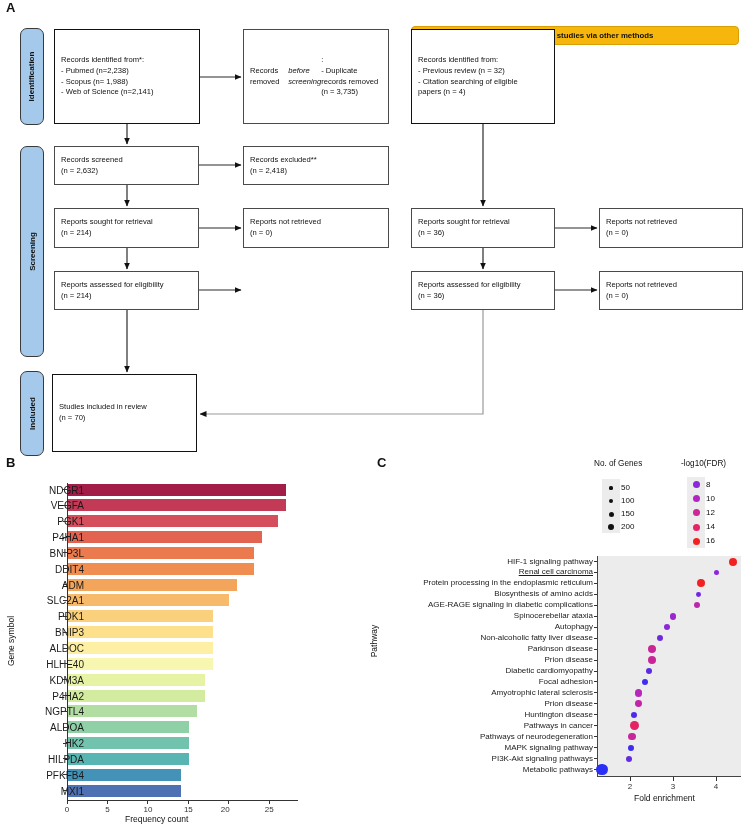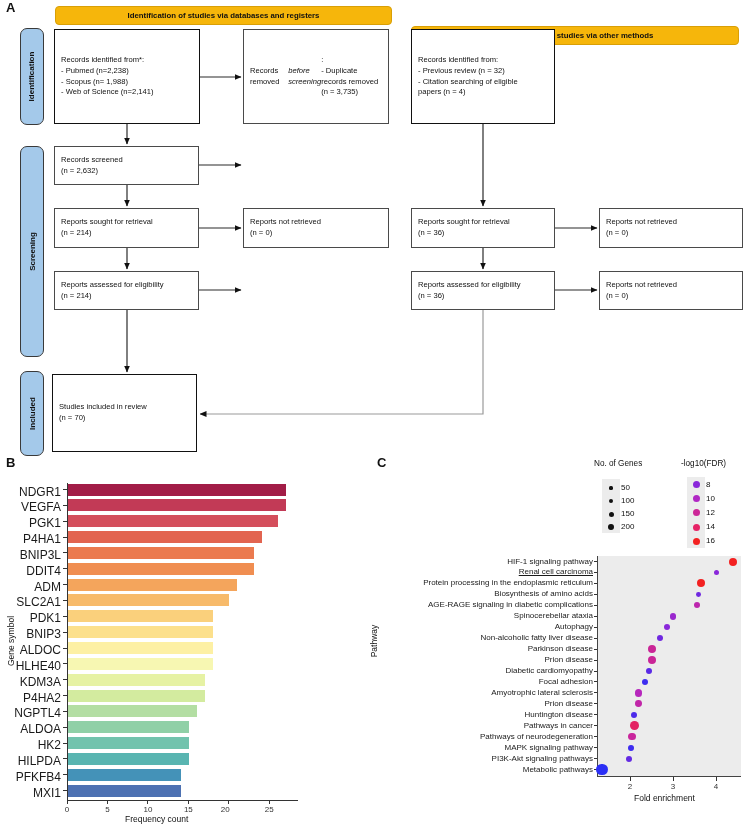--- a/index.html
+++ b/index.html
@@ -11,40 +11,39 @@
   .stage{position:absolute;width:22px;background:#A4C9EA;border:1.3px solid #3a3a3a;border-radius:7px;
          display:flex;align-items:center;justify-content:center;}
   .stage span{transform:rotate(-90deg);white-space:nowrap;font-size:8px;font-weight:bold;color:#111;}
   .abox{position:absolute;background:#fff;border:1.3px solid #4a4a4a;font-size:7.6px;line-height:10.8px;
         white-space:pre-line;padding:3px 6px;box-sizing:border-box;}
   .abox.thick{border:1.8px solid #111;}
   .abox.vcenter{display:flex;align-items:center;}
   .arrows{position:absolute;left:0;top:0;pointer-events:none;}
   .axisline{position:absolute;background:#333;}
   .bar{position:absolute;height:12px;}
-  .ylab{position:absolute;font-size:12px;color:#1a1a1a;text-align:right;white-space:nowrap;}
+  .ylab{position:absolute;font-size:10px;color:#1a1a1a;text-align:right;white-space:nowrap;margin-left:23px;}
   .tick{position:absolute;background:#333;}
   .ticklab{position:absolute;font-size:8px;color:#333;white-space:nowrap;}
   .axtitle{position:absolute;font-size:8.5px;color:#111;white-space:nowrap;}
   .rot{transform:rotate(-90deg);transform-origin:center;}
   .dotbg{position:absolute;background:#ECECEC;border-left:1px solid #444;border-bottom:1px solid #444;box-sizing:border-box;}
   .dot{position:absolute;border-radius:50%;}
   .pwlab{position:absolute;font-size:8px;color:#1a1a1a;text-align:right;white-space:nowrap;}
   .leghead{position:absolute;font-size:8.2px;color:#111;white-space:nowrap;}
   .legstrip{position:absolute;background:#ECECEC;}
   .leglab{position:absolute;font-size:8px;color:#111;white-space:nowrap;}
 </style>
 </head>
 <body>
 
 <div class="fig">
 
   <div class="plabel" style="left:6px;top:0px;">A</div>
 
-  <div class="banner" style="left:55px;top:6px;width:335px;">Identification of studies via databases and registers</div>
   <div class="banner" style="left:411px;top:6px;width:326px;margin-top:20px;">Identification of studies via other methods</div>
 
   <div class="stage" style="left:20px;top:28px;height:95px;">
       <span>Identification</span>
     </div>
   <div class="stage" style="left:20px;top:146px;height:209px;">
       <span>Screening</span>
     </div>
   <div class="stage" style="left:20px;top:371px;height:83px;">
       <span>Included</span>
@@ -58,20 +57,22 @@
 screening</i>:
 - Duplicate records removed
 (n = 3,735)</div>
   <div class="abox thick vcenter" style="left:411px;top:29px;width:144px;height:95px;">Records identified from:
 - Previous review (n = 32)
 - Citation searching of eligible
 papers (n = 4)</div>
 
   <div class="abox vcenter" style="left:54px;top:146px;width:145px;height:39px;">Records screened
 (n = 2,632)</div>
+  <div class="abox vcenter" style="left:243px;top:146px;width:146px;height:39px;">Records excluded**
+(n = 2,418)</div>
 
   <div class="abox vcenter" style="left:54px;top:208px;width:145px;height:40px;">Reports sought for retrieval
 (n = 214)</div>
   <div class="abox vcenter" style="left:243px;top:208px;width:146px;height:40px;">Reports not retrieved
 (n = 0)</div>
   <div class="abox vcenter" style="left:411px;top:208px;width:144px;height:40px;">Reports sought for retrieval
 (n = 36)</div>
   <div class="abox vcenter" style="left:599px;top:208px;width:144px;height:40px;">Reports not retrieved
 (n = 0)</div>
 

